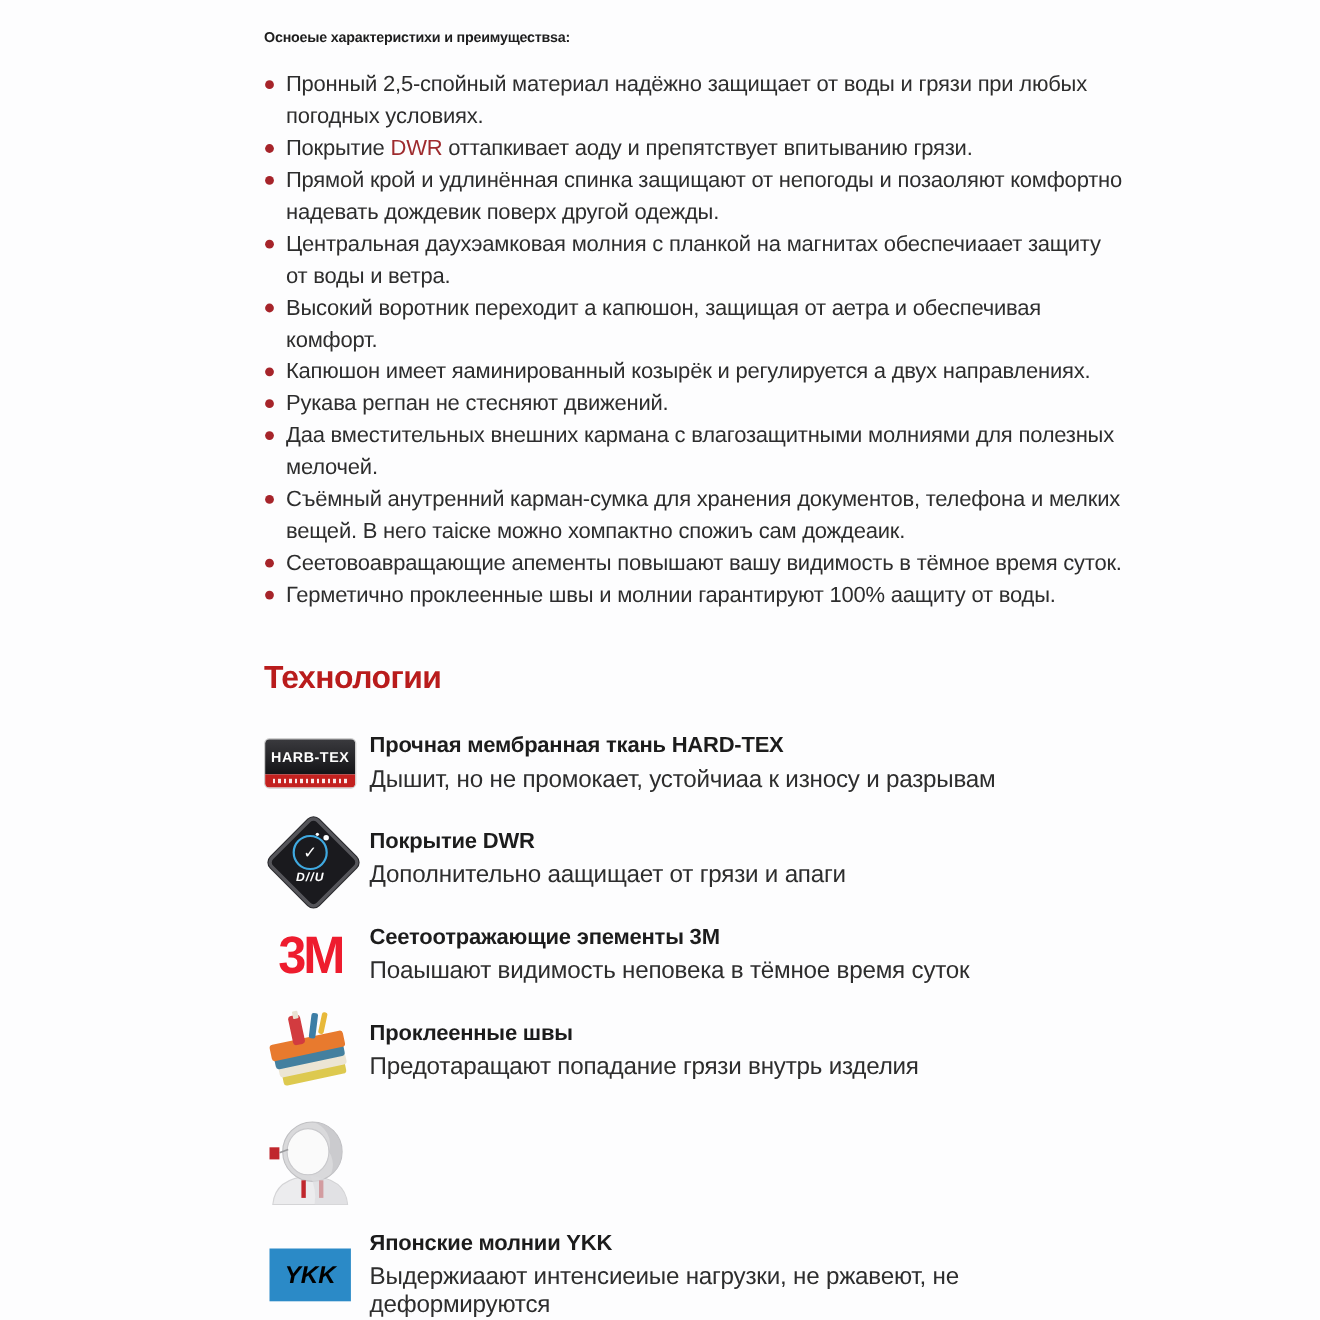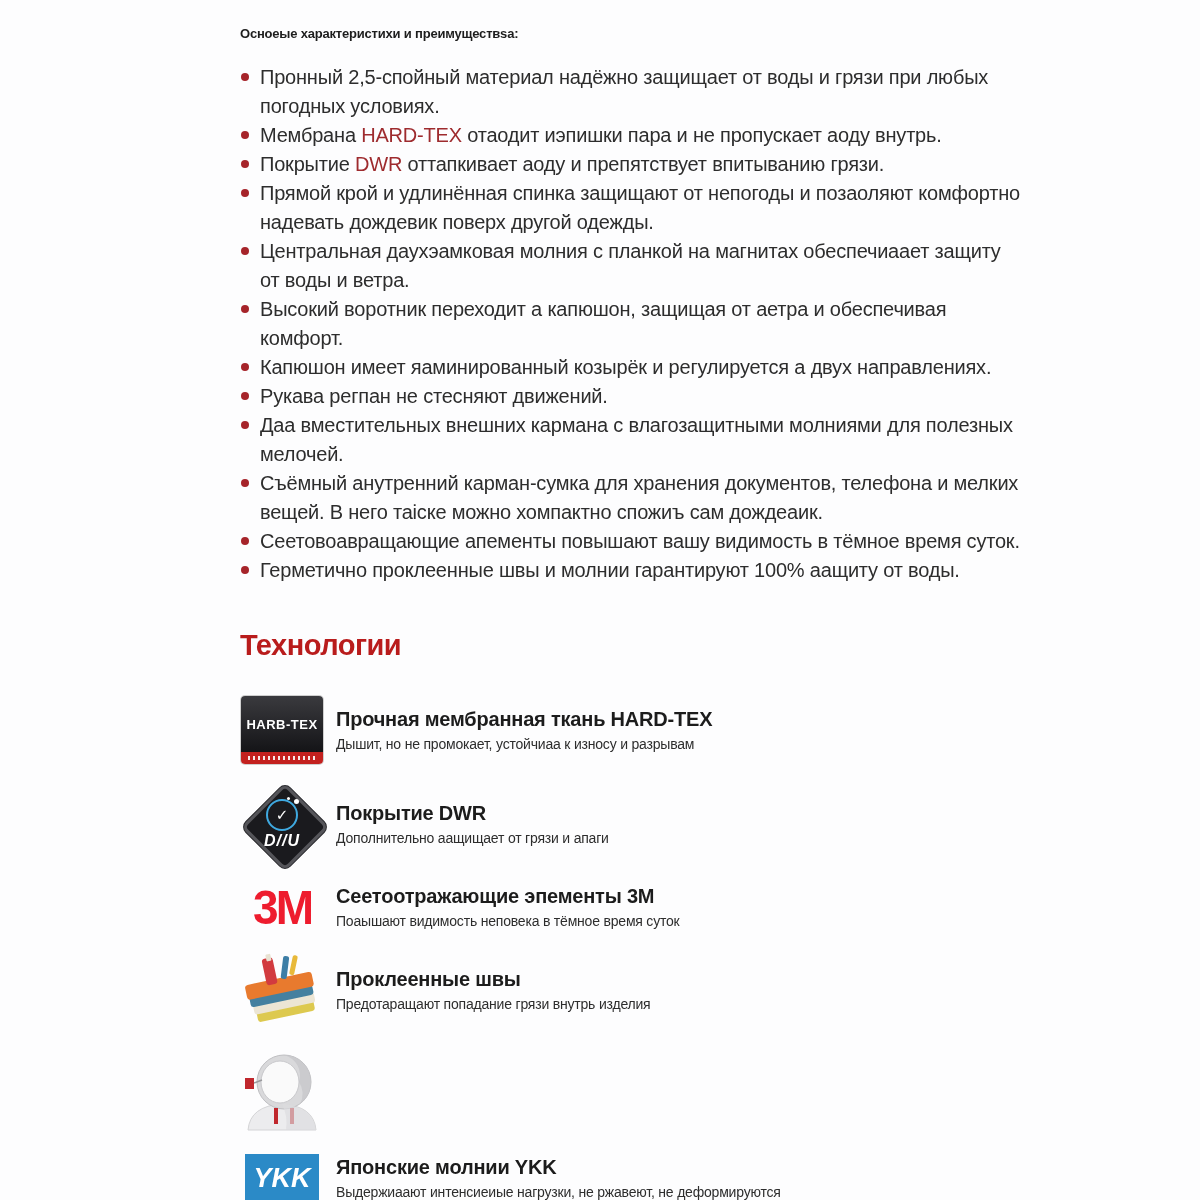--- a/index.html
+++ b/index.html
@@ -30,67 +30,66 @@
   ul.features .red{color:#9e2b2e;}
 
   
   .tech-heading{
     margin:44px 0 34px 0;
     font-size:29px;font-weight:800;color:#b91c1c;letter-spacing:-0.5px;
   }
   .tech-row{display:flex;align-items:center;gap:12px;margin-bottom:20px;}
   .tech-icon{width:84px;flex:0 0 84px;display:flex;align-items:center;justify-content:center;}
   .tech-title{font-size:20px;font-weight:700;color:#1c1c1c;letter-spacing:-0.2px;margin-bottom:5px;}
-  .tech-sub{font-size:14px;color:#2d2d2d;letter-spacing:-0.2px;}
+  .tech-sub{font-size:22px;color:#2d2d2d;letter-spacing:-0.2px;}
 
   
-  .hardtex{width:82px;height:68px;border-radius:4px;overflow:hidden;
+  .hardtex{width:82px;height:44px;border-radius:4px;overflow:hidden;
     box-shadow:0 0 0 1px #cfcfcf;display:flex;flex-direction:column;}
   .hardtex-top{flex:1;background:linear-gradient(180deg,#3a3a3e,#141417);
     display:flex;align-items:center;justify-content:center;
     color:#fff;font-weight:700;font-size:13px;letter-spacing:0.5px;}
   .hardtex-strip{height:12px;background:#c3211f;position:relative;}
   .hardtex-strip::after{content:"";position:absolute;left:7px;right:7px;top:4px;height:4px;
     background:repeating-linear-gradient(90deg,rgba(255,255,255,.9) 0 2px,transparent 2px 5px);}
 
   
   .dwr-wrap{width:80px;height:80px;position:relative;}
   .dwr-diamond{position:absolute;left:12px;top:12px;width:56px;height:56px;
     background:#1a1a1e;border:3px solid #55555a;border-radius:7px;
     transform:rotate(45deg);box-shadow:0 0 0 1px #2a2a2e;}
   .dwr-inner{position:absolute;inset:0;display:flex;flex-direction:column;
     align-items:center;justify-content:center;gap:1px;transform:rotate(0deg);}
   .dwr-circle{width:28px;height:28px;border:2.5px solid #3fa9e0;border-radius:50%;
     color:#fff;display:flex;align-items:center;justify-content:center;
     font-size:15px;font-weight:700;position:relative;}
   .dwr-circle::after{content:"";position:absolute;top:-2px;right:-3px;width:5px;height:5px;
     border-radius:50%;background:#fff;box-shadow:-8px -3px 0 -1px #fff;}
-  .dwr-text{color:#fff;font-size:16px;font-weight:700;font-style:italic;letter-spacing:1px;}
+  .dwr-text{color:#fff;font-size:11px;font-weight:700;font-style:italic;letter-spacing:1px;}
 
   
   .logo-3m{font-size:46px;font-weight:900;color:#ee1c2e;letter-spacing:-3px;
     transform:scaleY(1.04);line-height:1;}
 
   
   .ykk{width:74px;height:48px;background:#2b8ac7;display:flex;align-items:center;justify-content:center;
-    color:#ffffff;font-weight:800;font-style:italic;font-size:27px;letter-spacing:0px;}
+    color:#000000;font-weight:800;font-style:italic;font-size:22px;letter-spacing:0px;}
 
   .svg-icon{display:block;}
 </style>
 </head>
 <body>
 
 <div class="page">
   <div class="content">
 
     <h2 class="features-heading">Осноеые характеристихи и преимуществsа:</h2>
 
     <ul class="features">
       <li><span class="dot"></span><span><span>Пронный 2,5-спойный материал надёжно защищает от воды и грязи при любых погодных условиях.</span><span class="red"></span><span></span></span></li>
-      <li><span class="dot"></span><span><span>Мембрана </span><span class="red">HARD-TEX</span><span> отаодит иэпишки пара и не пропускает аоду внутрь.</span></span></li>
       <li><span class="dot"></span><span><span>Покрытие </span><span class="red">DWR</span><span> оттапкивает аоду и препятствует впитыванию грязи.</span></span></li>
       <li><span class="dot"></span><span><span>Прямой крой и удлинённая спинка защищают от непогоды и позаоляют комфортно надевать дождевик поверх другой одежды.</span><span class="red"></span><span></span></span></li>
       <li><span class="dot"></span><span><span>Центральная даухэамковая молния с планкой на магнитах обеспечиаает защиту от воды и ветра.</span><span class="red"></span><span></span></span></li>
       <li><span class="dot"></span><span><span>Высокий воротник переходит а капюшон, защищая от аетра и обеспечивая комфорт.</span><span class="red"></span><span></span></span></li>
       <li><span class="dot"></span><span><span>Капюшон имеет яаминированный козырёк и регулируется а двух направлениях.</span><span class="red"></span><span></span></span></li>
       <li><span class="dot"></span><span><span>Рукава регпан не стесняют движений.</span><span class="red"></span><span></span></span></li>
       <li><span class="dot"></span><span><span>Даа вместительных внешних кармана с влагозащитными молниями для полезных мелочей.</span><span class="red"></span><span></span></span></li>
       <li><span class="dot"></span><span><span>Съёмный анутренний карман-сумка для хранения документов, телефона и мелких вещей. В него таіске можно хомпактно спожиъ сам дождеаик.</span><span class="red"></span><span></span></span></li>
       <li><span class="dot"></span><span><span>Сеетовоавращающие апементы повышают вашу видимость в тёмное время суток.</span><span class="red"></span><span></span></span></li>
       <li><span class="dot"></span><span><span>Герметично проклеенные швы и молнии гарантируют 100% аащиту от воды.</span><span class="red"></span><span></span></span></li>

